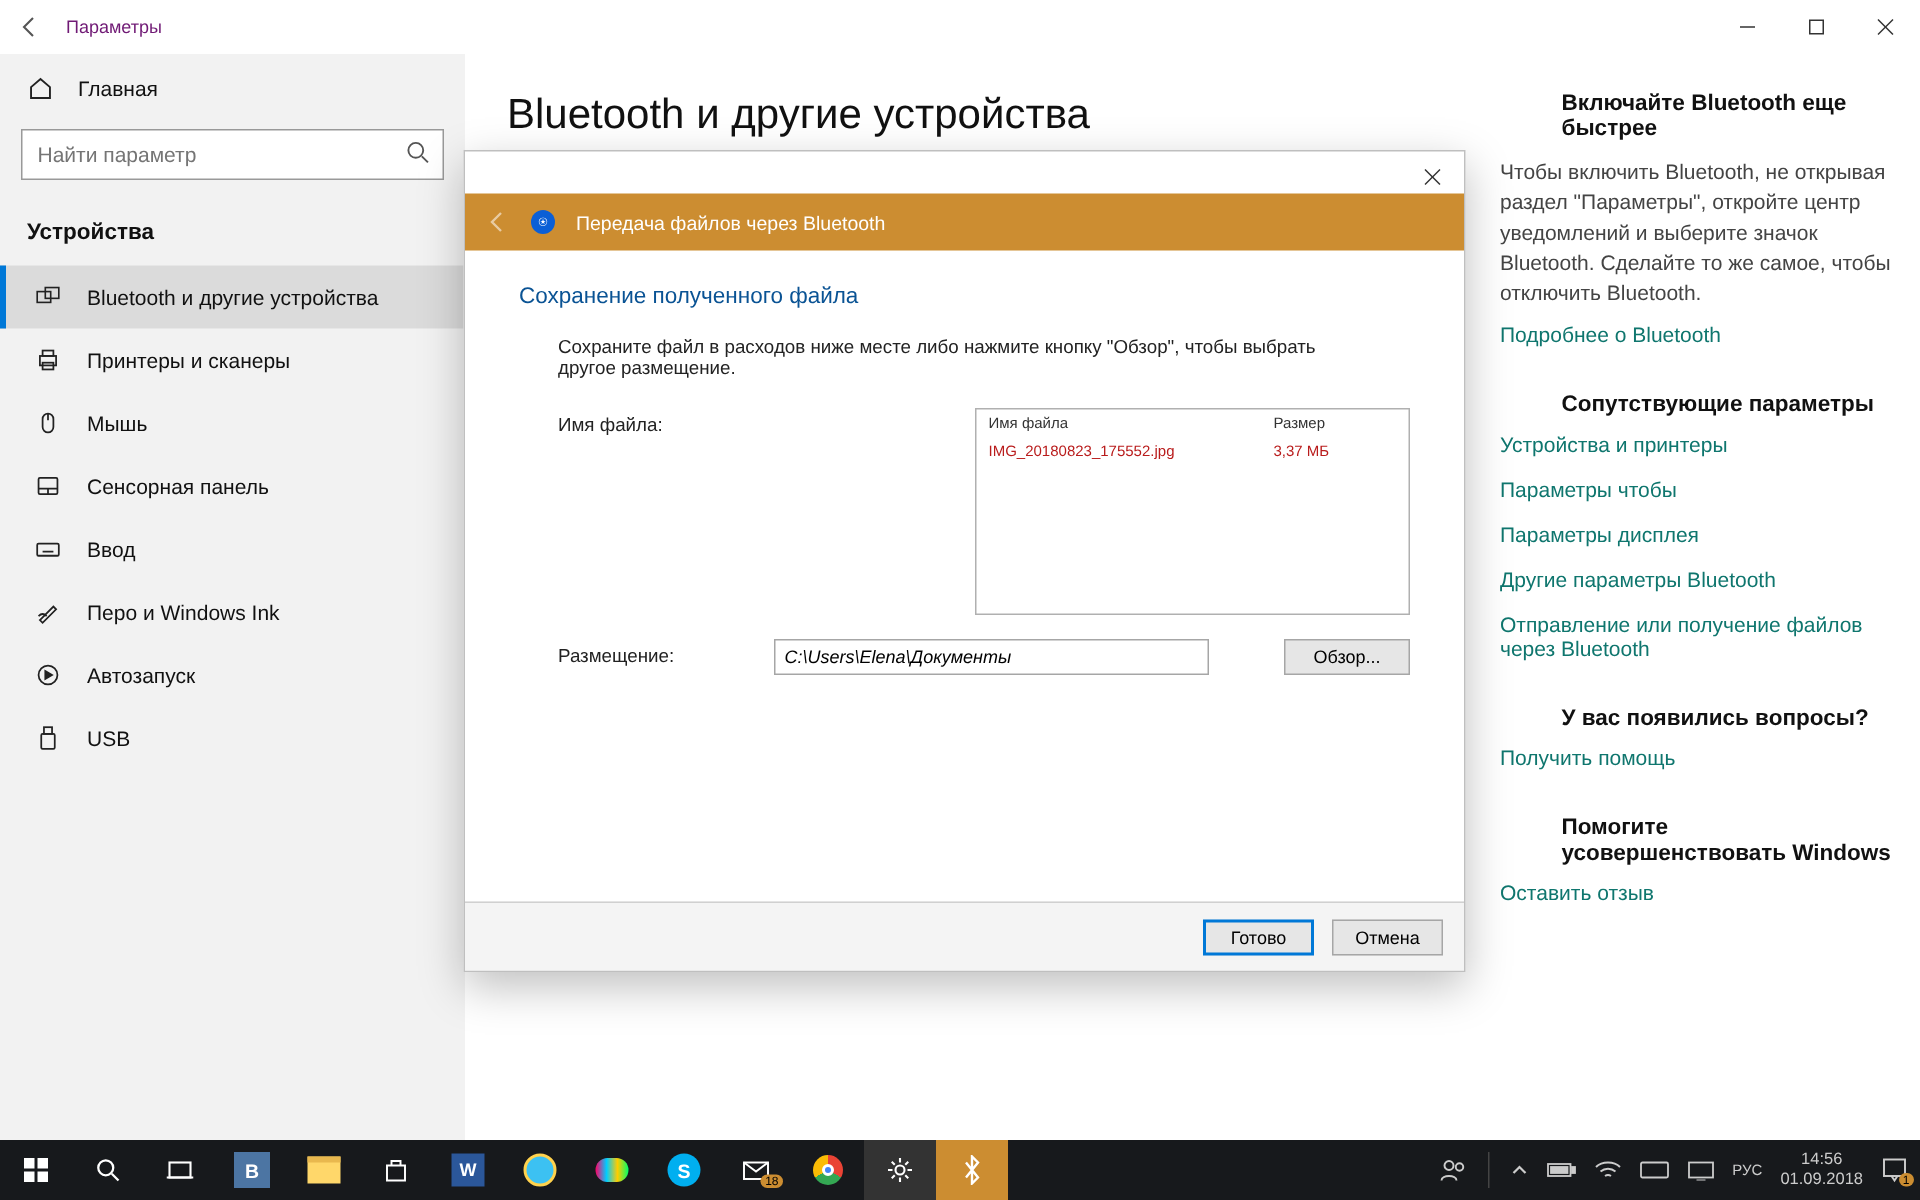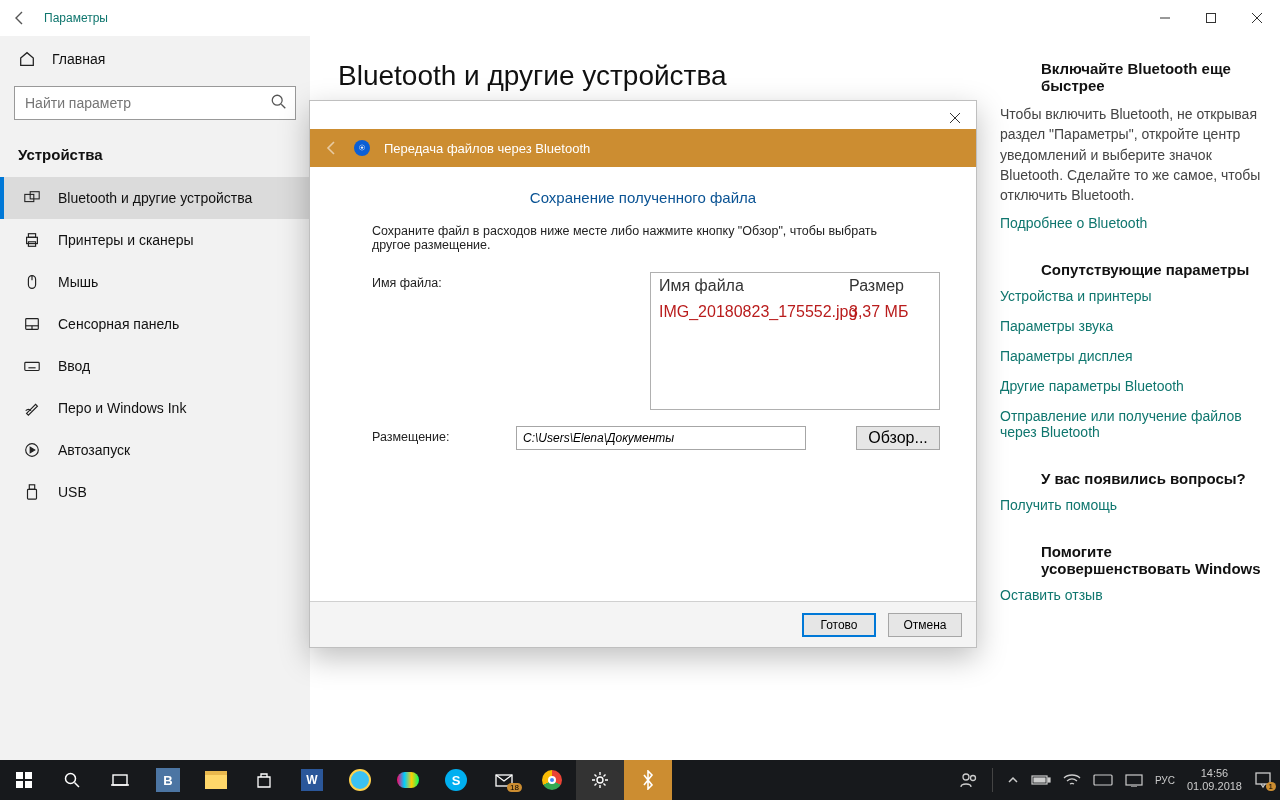--- a/index.html
+++ b/index.html
@@ -1,20 +1,20 @@
 <!DOCTYPE html>
 <html><head>
 <meta charset="utf-8">
 <style>
   * { box-sizing: border-box; margin: 0; padding: 0; font-family: "Segoe UI", Arial, sans-serif; }
   html, body { width: 1280px; height: 800px; overflow: hidden; background: #fff; }
   .app { width: 1280px; height: 760px; display: flex; flex-direction: column; position: relative; }
 
   
-  .titlebar { height: 36px; display: flex; align-items: center; background: #fff; color: #0f766e; font-size: 12px; }
+  .titlebar { height: 36px; display: flex; align-items: center; background: #fff; color: #701a75; font-size: 12px; }
   .titlebar .back { width: 40px; height: 36px; display: flex; align-items: center; justify-content: center; color: #555; }
   .titlebar .title { padding-left: 4px; }
   .titlebar .spacer { flex: 1; }
   .titlebar .win-btn { width: 46px; height: 36px; display: flex; align-items: center; justify-content: center; color: #333; }
   .titlebar .win-btn svg { stroke: #333; }
 
   
   .body { flex: 1; display: flex; min-height: 0; }
 
   
@@ -46,31 +46,31 @@
   .right .block { margin-bottom: 30px; }
 
   
   .dialog { position: absolute; left: 309px; top: 100px; width: 668px; height: 548px; background: #fff; border: 1px solid #bfbfbf; box-shadow: 0 10px 28px rgba(0,0,0,0.25); display:flex; flex-direction:column; }
   .dialog .dlg-titlebar { height: 28px; padding-top:6px; display:flex; align-items:flex-start; justify-content:flex-end; }
   .dialog .dlg-titlebar .x { width:42px; height:22px; display:flex; align-items:center; justify-content:center; color:#333; }
   .dialog .dlg-head { height: 38px; background: #cc8d31; color:#fff; display:flex; align-items:center; padding: 0 14px; gap:14px; font-size:13px; }
   .dialog .dlg-head .arrow { color: rgba(255,255,255,0.6); }
   .dialog .dlg-head .bt-ic { width:16px; height:16px; background:#0b5fd6; border-radius:50%; display:flex; align-items:center; justify-content:center; font-size:10px; color:#fff; }
   .dialog .dlg-body { flex:1; padding: 22px 36px 0 36px; color:#222; font-size:13px; }
-  .dialog .dlg-body .heading { color:#0a5394; font-size:15px; margin-bottom:18px;text-align:center; }
+  .dialog .dlg-body .heading { color:#0a5394; font-size:15px; margin-bottom:18px; }
   .dialog .dlg-body .instr { max-width:520px; margin-bottom:20px; margin-left:26px; font-size:12.5px; }
   .dialog .form-row { display:flex; margin-bottom:16px; margin-left:26px;justify-content:space-between; }
   .dialog .form-row .lbl { width:110px; font-size:12.5px; padding-top:4px; }
-  .dialog .file-table { border:1px solid #b0b0b0; width:290px; height:138px; font-size:16px; }
+  .dialog .file-table { border:1px solid #b0b0b0; width:290px; height:138px; font-size:10px; }
   .dialog .file-table .hdr { display:flex; padding:4px 8px; color:#333; }
   .dialog .file-table .hdr .c1 { width:190px; }
   .dialog .file-table .row { display:flex; padding:4px 8px; color:#b91c1c; }
   .dialog .file-table .row .c1 { width:190px; }
   .dialog .path-input { width:290px; height:24px; border:1px solid #a6a6a6; padding:0 6px; font-size:12px;font-style:italic; }
-  .dialog .browse-btn { margin-left:16px; width:84px; height:24px; background:#e6e6e6; border:1px solid #a6a6a6; font-size:16px; }
+  .dialog .browse-btn { margin-left:16px; width:84px; height:24px; background:#e6e6e6; border:1px solid #a6a6a6; font-size:12px; }
   .dialog .dlg-footer { height:46px; border-top:1px solid #d0d0d0; display:flex; justify-content:flex-end; align-items:center; padding:0 14px; gap:12px; background:#f4f4f4;margin-top:24px; }
   .dialog .dlg-footer button { width:74px; height:24px; font-size:12px; background:#e6e6e6; border:1px solid #a6a6a6; }
   .dialog .dlg-footer button.primary { border:2px solid #0078d7; }
 
   
   .taskbar { height:40px; width:1280px; background:#17191c; display:flex; align-items:center; color:#fff; font-size:11px; }
   .taskbar .tb-item { width:48px; height:40px; display:flex; align-items:center; justify-content:center; position:relative; }
   .taskbar .tb-item.active { background:#333; }
   .taskbar .tb-item.bt { background:#cc8d31; }
   .taskbar .spacer { flex:1; }
@@ -228,21 +228,21 @@
 
     <div class="right">
       <div class="block">
         <div class="sec-title">Включайте Bluetooth еще быстрее</div>
         <p>Чтобы включить Bluetooth, не открывая раздел "Параметры", откройте центр уведомлений и выберите значок Bluetooth. Сделайте то же самое, чтобы отключить Bluetooth.</p>
         <a class="link orange">Подробнее о Bluetooth</a>
       </div>
       <div class="block">
         <div class="sec-title">Сопутствующие параметры</div>
         <a class="link orange">Устройства и принтеры</a>
-        <a class="link orange">Параметры звука</a>
+        <a class="link orange">Параметры чтобы</a>
         <a class="link orange">Параметры дисплея</a>
         <a class="link orange">Другие параметры Bluetooth</a>
         <a class="link orange">Отправление или получение файлов через Bluetooth</a>
       </div>
       <div class="block">
         <div class="sec-title">У вас появились вопросы?</div>
         <a class="link orange">Получить помощь</a>
       </div>
       <div class="block">
         <div class="sec-title">Помогите усовершенствовать Windows</div>

